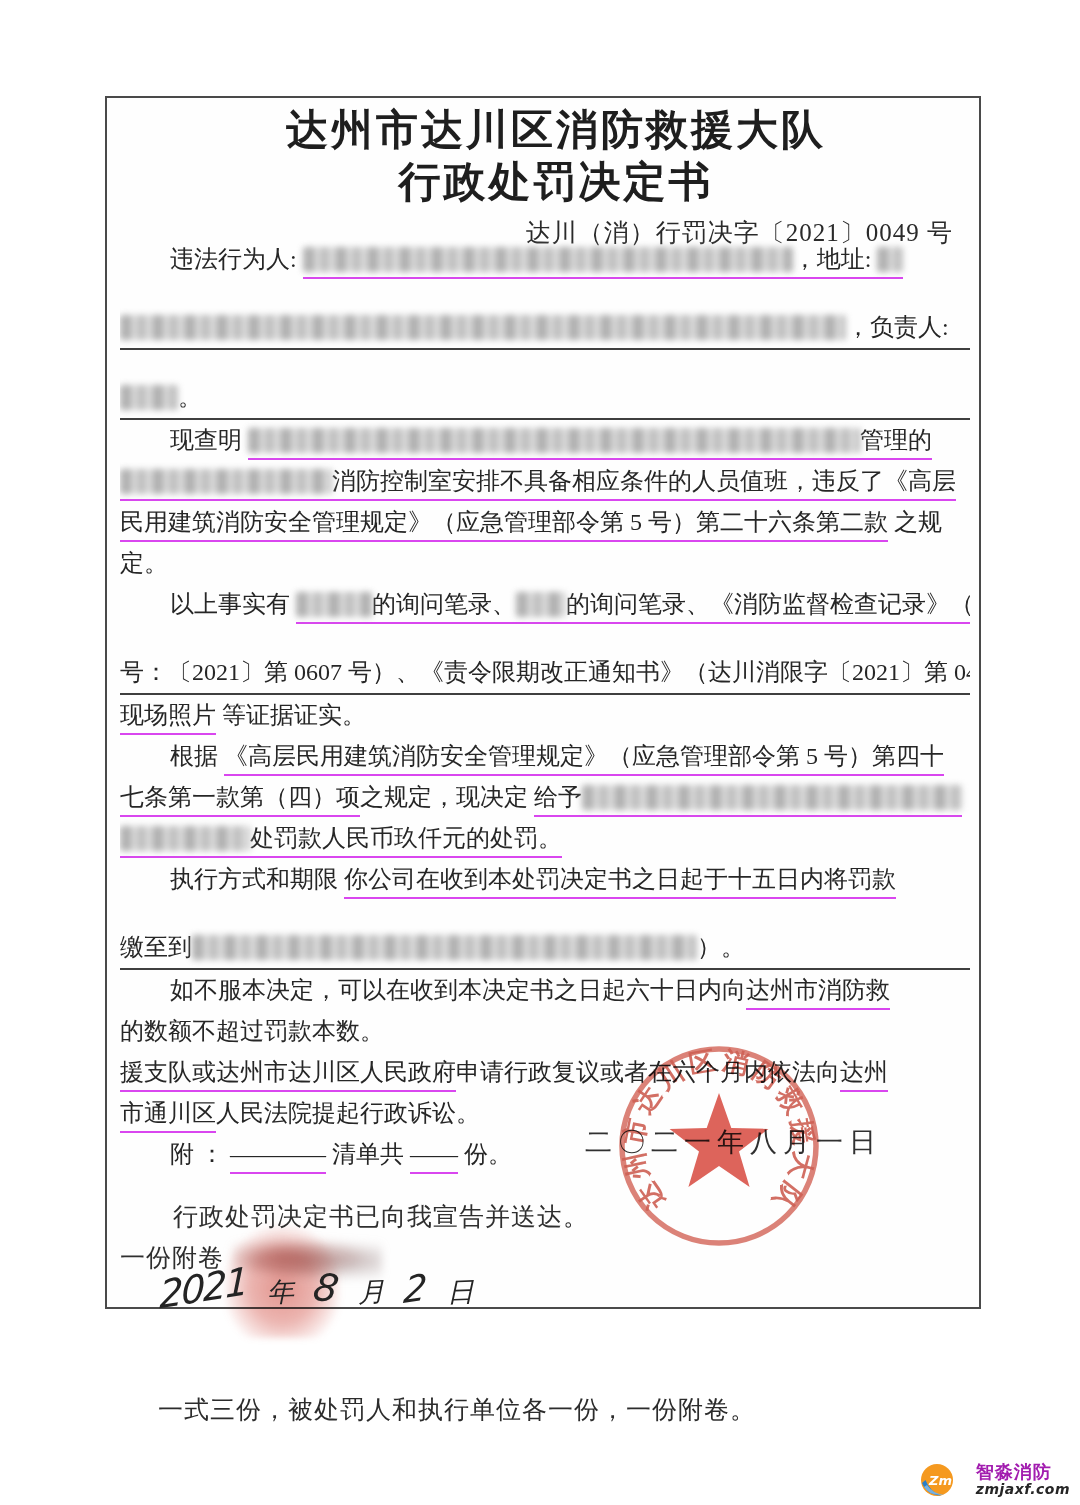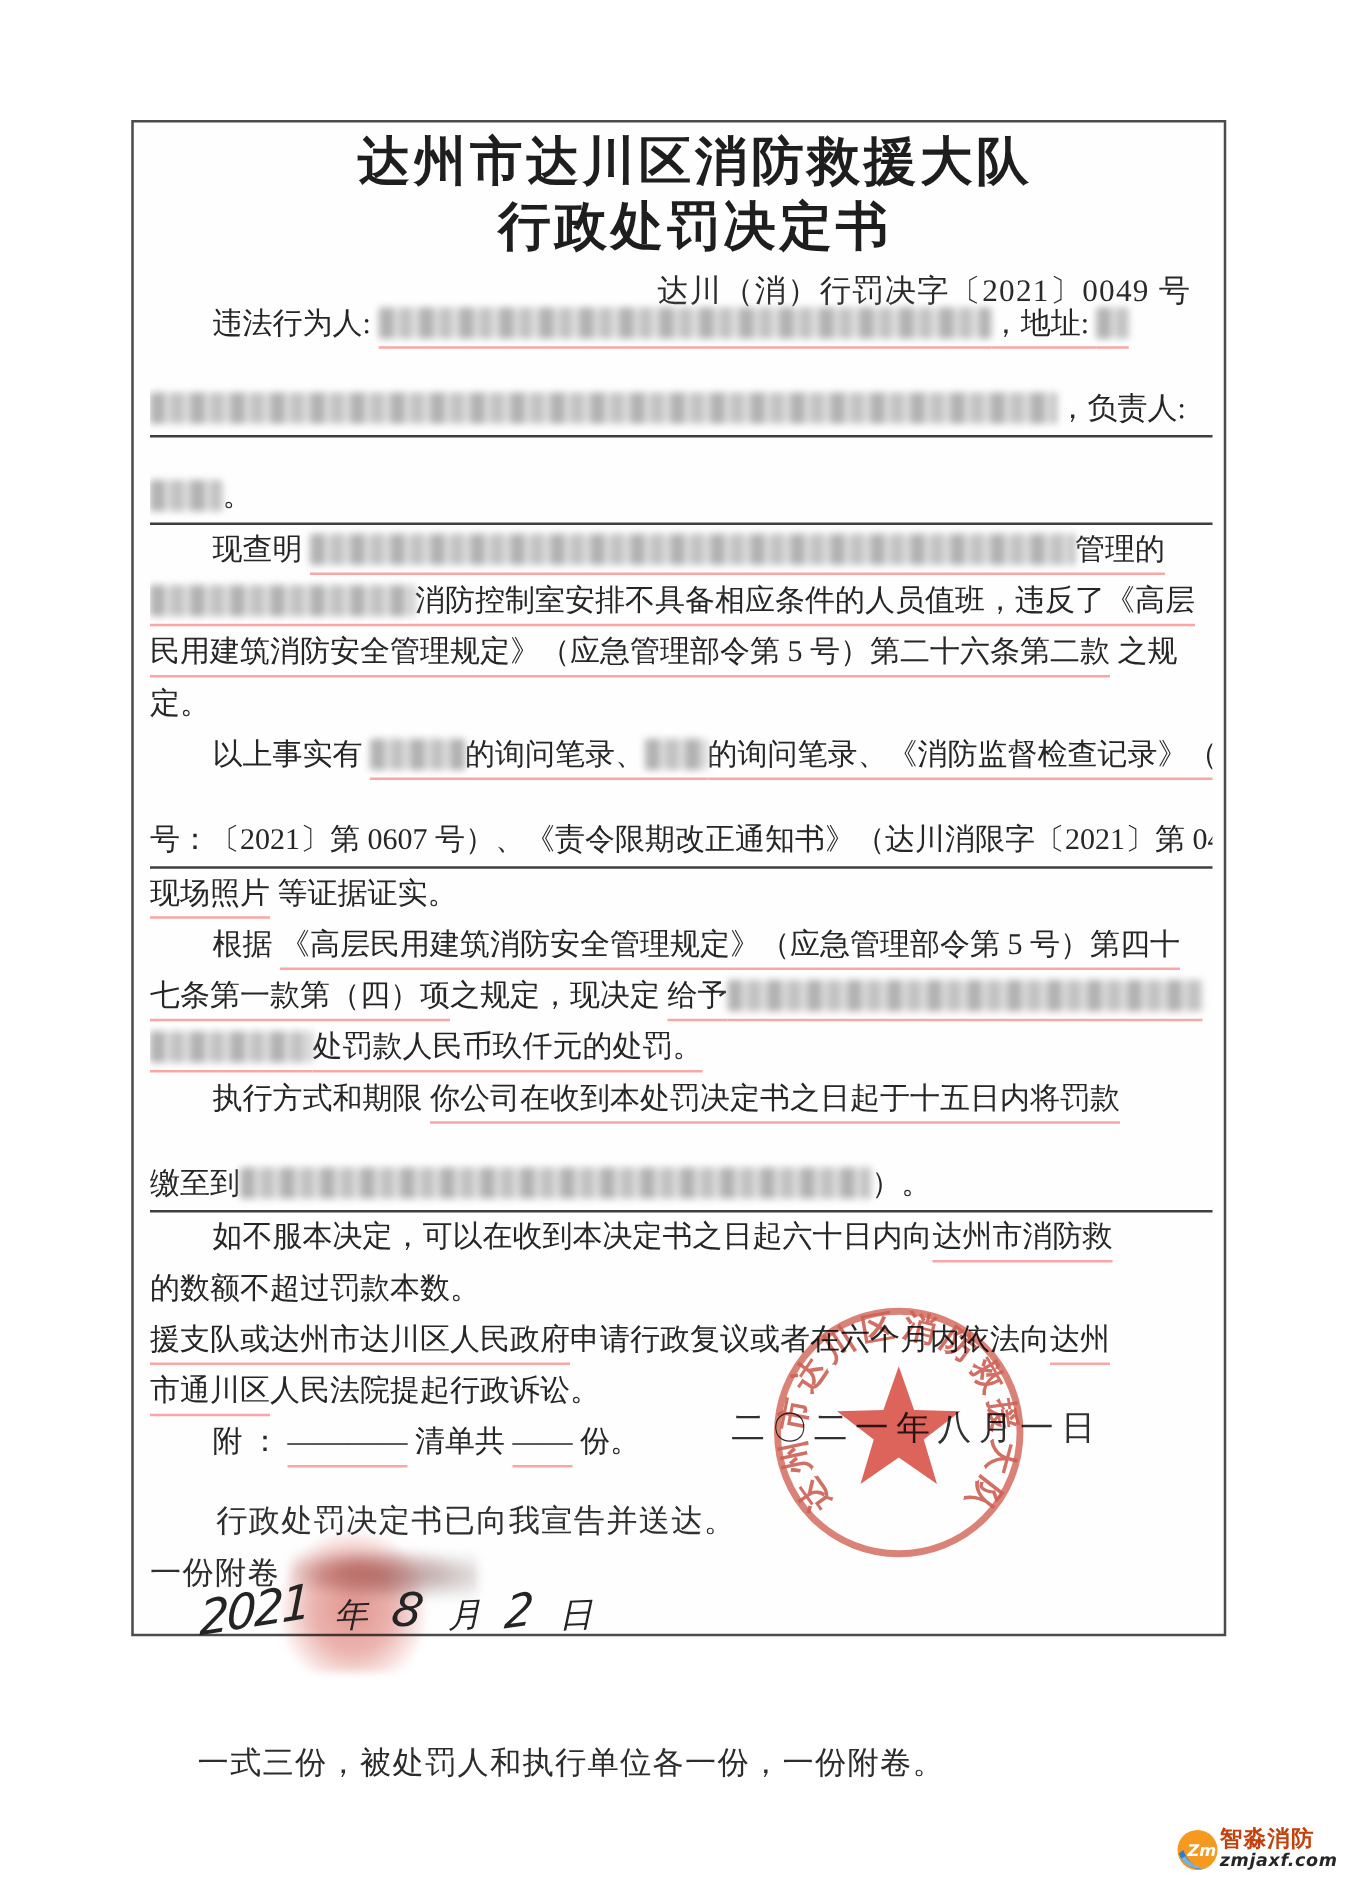--- a/index.html
+++ b/index.html
@@ -21,21 +21,21 @@
     text-align:right;font-size:25px;padding-right:26px;margin-top:8px;
     letter-spacing:1px;color:#2a2a2a;
   }
   .body{position:absolute;left:13px;right:9px;top:141px;}
   .bline{
     height:41px;line-height:41px;white-space:nowrap;font-size:24px;
     color:#262626;overflow:hidden;
   }
   .bline.indent{padding-left:50px;}
   .bline.rule{border-bottom:2px solid #3f3f3f;margin-top:27px;}
-  .seg.u{border-bottom:2px solid #fca5a5;padding-bottom:5px;}
+  .seg.u{border-bottom:2px solid #d946ef;padding-bottom:5px;}
   .blurblock{
     display:inline-block;height:25px;vertical-align:-5px;border-radius:2px;
     background:repeating-linear-gradient(90deg,
       #9f9f9f 0px,#9f9f9f 12px,#e0e0e0 12px,#e0e0e0 16px,
       #b3b3b3 16px,#b3b3b3 27px,#dddddd 27px,#dddddd 32px);
     filter:blur(3px);opacity:.8;
   }
   .date-line{
     position:absolute;left:478px;top:1026px;font-size:27px;letter-spacing:6px;
     color:#303030;z-index:1;
@@ -67,25 +67,25 @@
   }
   .c3 .hw{display:inline-block;font-style:italic;}
   .hw-y{font-size:38px;transform:rotate(-9deg) skewX(-10deg);letter-spacing:-2px;}
   .hw-cn{font-size:27px;font-style:normal;margin:0 10px;transform:rotate(-2deg);}
   .hw-m{font-size:38px;transform:rotate(5deg) skewX(-6deg);}
   .hw-d{font-size:36px;transform:rotate(-8deg) skewX(-14deg);}
   .footer{
     position:absolute;left:158px;top:1393px;font-size:25px;letter-spacing:1px;color:#2c2c2c;
   }
   .brand{
-    position:absolute;right:10px;bottom:8px;display:flex;align-items:center;gap:1px;
+    position:absolute;right:10px;bottom:8px;display:flex;align-items:center;gap:22px;
     font-family:"DejaVu Sans","Liberation Sans",sans-serif;
   }
   .brand-txt{display:flex;flex-direction:column;line-height:1.05;}
-  .brand-name{font-size:18px;font-weight:bold;color:#c2410c;letter-spacing:1px;}
+  .brand-name{font-size:18px;font-weight:bold;color:#a21caf;letter-spacing:1px;}
   .brand-url{font-size:14px;font-weight:bold;color:#262626;letter-spacing:.5px;font-style:italic;}
 </style>
 </head>
 <body>
 
 <div class="page">
 
   <div class="frame">
 
     <div class="title title1">达州市达川区消防救援大队</div>

